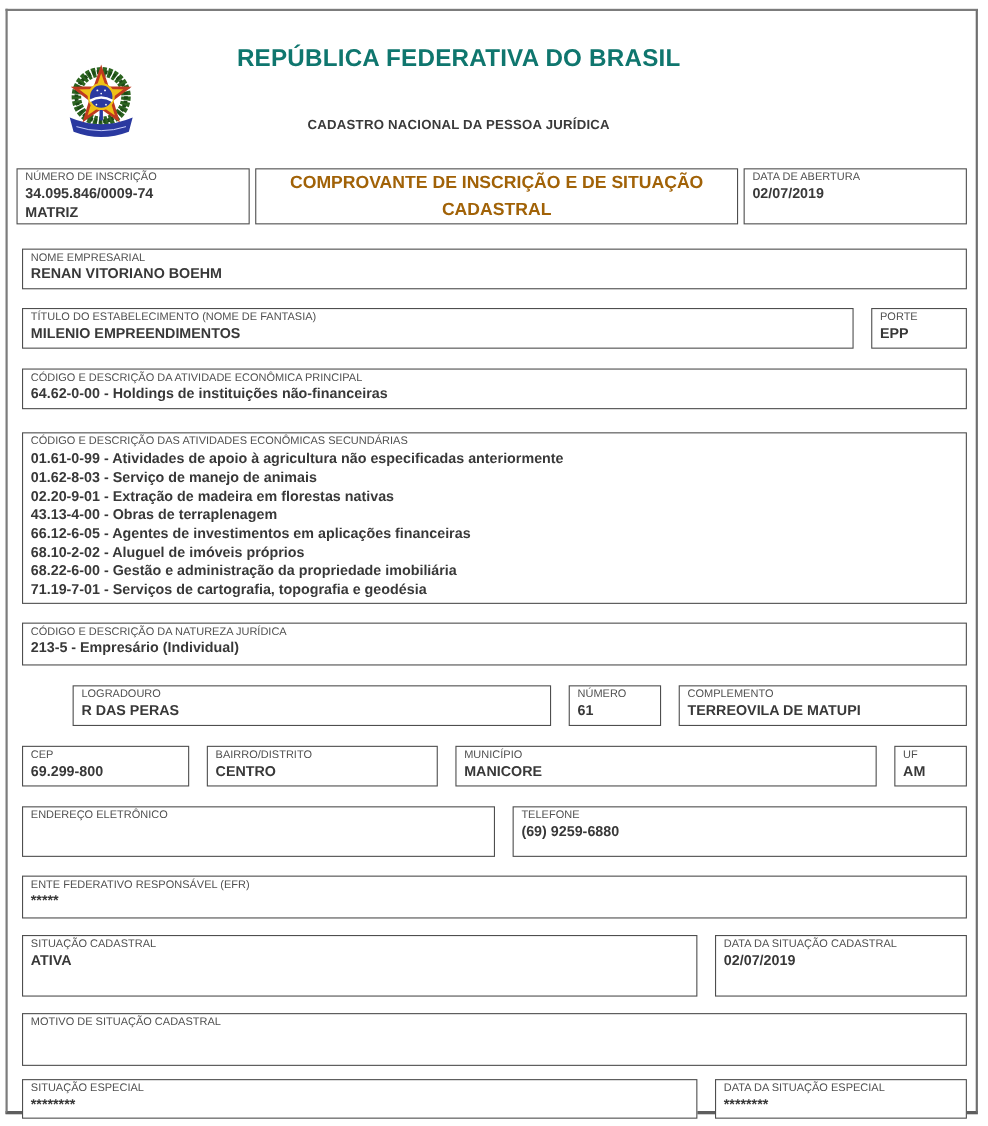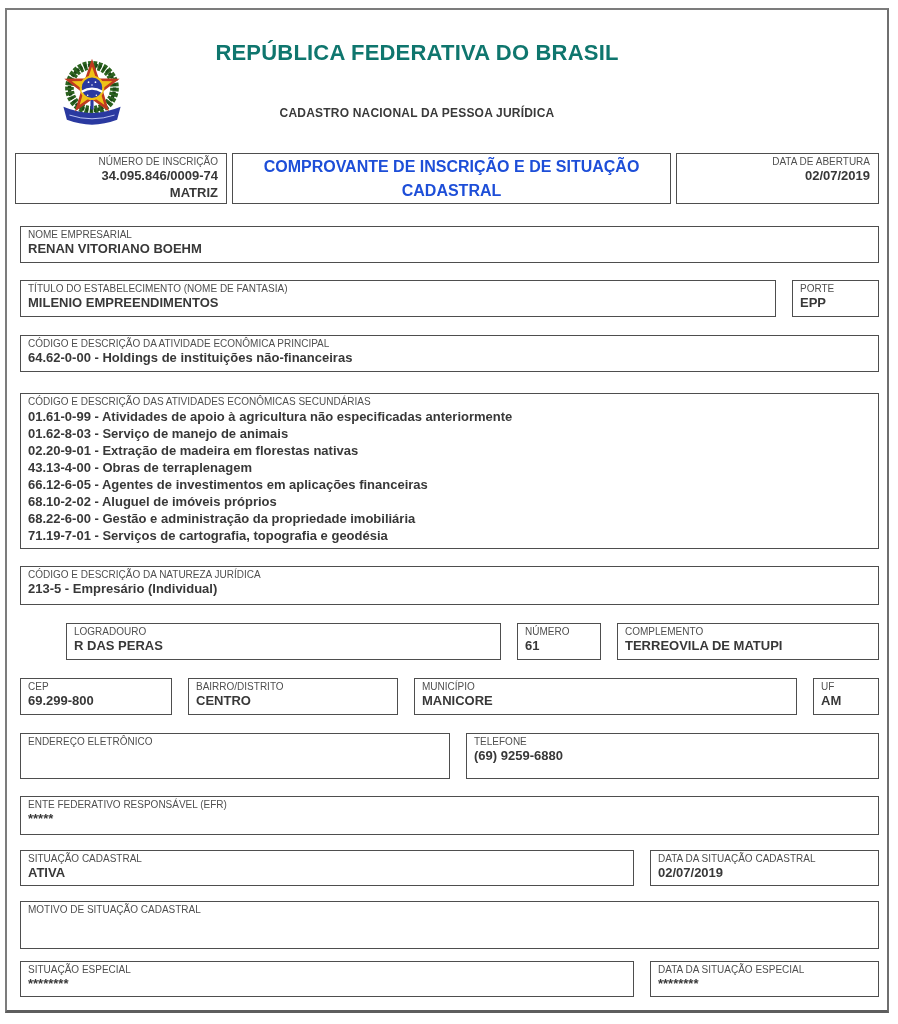--- a/index.html
+++ b/index.html
@@ -36,35 +36,35 @@
   .row { display: flex; margin: 0 8px 0 13px; gap: 16px; }
   .row.first { margin: 0 8px; gap: 5px; }
   .fbox {
     border: 1px solid #4e4e4e;
     padding: 2px 8px 3px 7px;
     background: #fff;
     overflow: hidden;
   }
   .lab { font-size: 10px; color: #4f4f4f; line-height: 1.18; white-space: nowrap; }
   .val { font-size: 13px; font-weight: bold; color: #383838; line-height: 1.3; }
-  .h51 { height: 51px; text-align: right; } .h37 { height: 37px; } .h39 { height: 39px; }
-  .h40 { height: 36px; } .h46 { height: 46px; } .h48 { height: 48px; } .h36 { height: 36px; }
+  .h51 { height: 51px; } .h37 { height: 37px; } .h39 { height: 39px; }
+  .h40 { height: 56px; } .h46 { height: 46px; } .h48 { height: 48px; } .h36 { height: 36px; }
   .mt22 { margin-top: 22px; } .mt21 { margin-top: 21px; } .mt18 { margin-top: 18px; }
   .mt17 { margin-top: 17px; } .mt16 { margin-top: 12px; border-radius: 15px; } .mt15 { margin-top: 15px; }
   .w212 { width: 212px; flex: none; } .w203 { width: 203px; flex: none; }
   .w87  { width: 87px;  flex: none; } .w435 { width: 435px; flex: none; margin-left: 46px; }
   .w84  { width: 84px;  flex: none; } .w152 { width: 152px; flex: none; }
   .w262 { width: 210px; flex: none; } .w66  { width: 66px;  flex: none; }
   .w430 { width: 430px; flex: none; } .w229 { width: 229px; flex: none; }
   .grow { flex: 1 1 auto; }
   .doc-title {
     flex: 1 1 auto;
     display: flex; align-items: center; justify-content: center;
     text-align: center;
-    font-size: 16px; font-weight: bold; color: #1d4ed8;
+    font-size: 16px; font-weight: bold; color: #a16207;
     line-height: 1.45; padding: 2px 18px;
   }
   .act-item { font-size: 13px; font-weight: bold; color: #383838; line-height: 17px; }
   .sec-box { padding-bottom: 4px; }
 </style>
 </head>
 <body>
 
 <div class="sheet">
 

